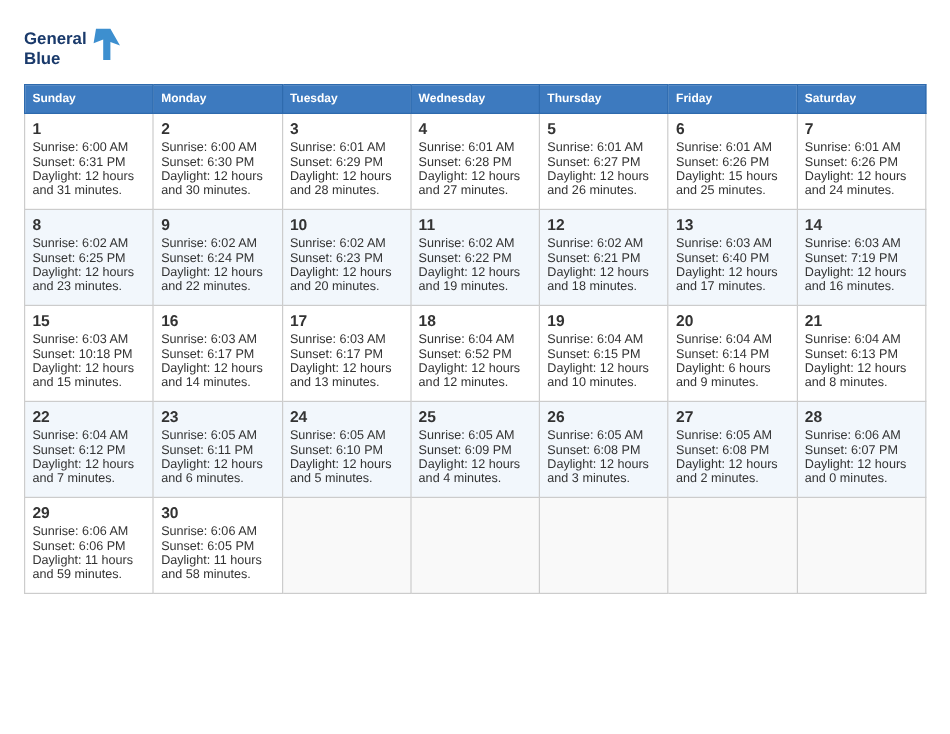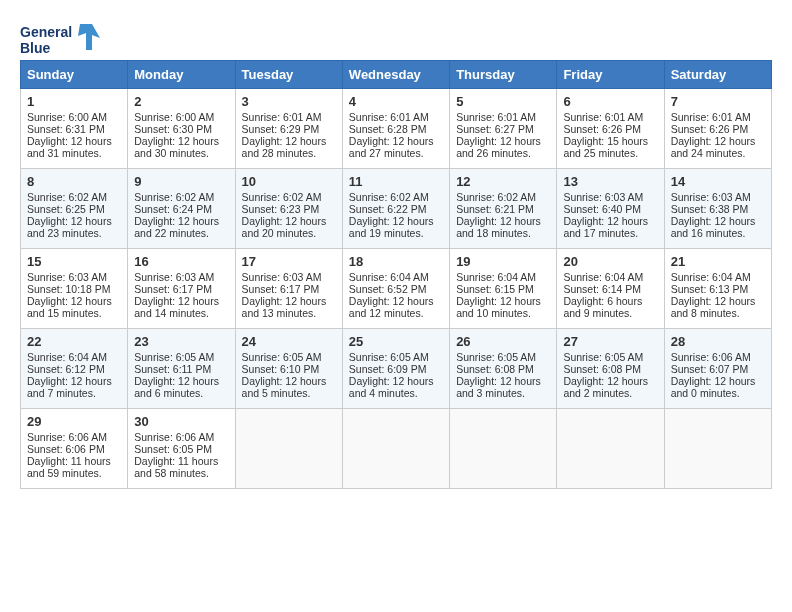--- a/index.html
+++ b/index.html
@@ -7,20 +7,21 @@
       font-family: Arial, sans-serif;
       background: #fff;
       width: 792px;
       min-height: 612px;
       padding: 20px;
     }
     .header {
       display: flex;
       justify-content: space-between;
       align-items: flex-start;
+      margin-bottom: 10px;
     }
     .logo {
       display: flex;
       align-items: center;
     }
     .title-block {
       text-align: right;
     }
     .month-title {
       font-size: 36px;
@@ -34,21 +35,21 @@
     table {
       width: 100%;
       border-collapse: collapse;
       table-layout: fixed;
     }
     thead tr th {
       background-color: #3d7abf;
       color: #fff;
       text-align: left;
       padding: 6px 6px;
-      font-size: 13px;
+      font-size: 10px;
       font-weight: bold;
       border: 1px solid #2e6aad;
     }
     tbody tr td {
       vertical-align: top;
       padding: 5px 6px;
       font-size: 10.5px;
       color: #333;
       border: 1px solid #ccc;
       height: 80px;
@@ -106,21 +107,21 @@
         <td><span class="day-num">6</span><span>Sunrise: 6:01 AM</span><br><span>Sunset: 6:26 PM</span><br><span>Daylight: 15 hours and 25 minutes.</span></td>
         <td><span class="day-num">7</span><span>Sunrise: 6:01 AM</span><br><span>Sunset: 6:26 PM</span><br><span>Daylight: 12 hours and 24 minutes.</span></td>
       </tr>
       <tr>
         <td><span class="day-num">8</span><span>Sunrise: 6:02 AM</span><br><span>Sunset: 6:25 PM</span><br><span>Daylight: 12 hours and 23 minutes.</span></td>
         <td><span class="day-num">9</span><span>Sunrise: 6:02 AM</span><br><span>Sunset: 6:24 PM</span><br><span>Daylight: 12 hours and 22 minutes.</span></td>
         <td><span class="day-num">10</span><span>Sunrise: 6:02 AM</span><br><span>Sunset: 6:23 PM</span><br><span>Daylight: 12 hours and 20 minutes.</span></td>
         <td><span class="day-num">11</span><span>Sunrise: 6:02 AM</span><br><span>Sunset: 6:22 PM</span><br><span>Daylight: 12 hours and 19 minutes.</span></td>
         <td><span class="day-num">12</span><span>Sunrise: 6:02 AM</span><br><span>Sunset: 6:21 PM</span><br><span>Daylight: 12 hours and 18 minutes.</span></td>
         <td><span class="day-num">13</span><span>Sunrise: 6:03 AM</span><br><span>Sunset: 6:40 PM</span><br><span>Daylight: 12 hours and 17 minutes.</span></td>
-        <td><span class="day-num">14</span><span>Sunrise: 6:03 AM</span><br><span>Sunset: 6:38 PM</span><br><span>Daylight: 12 hours and 16 minutes.</span></td>
+        <td><span class="day-num">14</span><span>Sunrise: 6:03 AM</span><br><span>Sunset: 7:19 PM</span><br><span>Daylight: 12 hours and 16 minutes.</span></td>
       </tr>
       <tr>
         <td><span class="day-num">15</span><span>Sunrise: 6:03 AM</span><br><span>Sunset: 10:18 PM</span><br><span>Daylight: 12 hours and 15 minutes.</span></td>
         <td><span class="day-num">16</span><span>Sunrise: 6:03 AM</span><br><span>Sunset: 6:17 PM</span><br><span>Daylight: 12 hours and 14 minutes.</span></td>
         <td><span class="day-num">17</span><span>Sunrise: 6:03 AM</span><br><span>Sunset: 6:17 PM</span><br><span>Daylight: 12 hours and 13 minutes.</span></td>
         <td><span class="day-num">18</span><span>Sunrise: 6:04 AM</span><br><span>Sunset: 6:52 PM</span><br><span>Daylight: 12 hours and 12 minutes.</span></td>
         <td><span class="day-num">19</span><span>Sunrise: 6:04 AM</span><br><span>Sunset: 6:15 PM</span><br><span>Daylight: 12 hours and 10 minutes.</span></td>
         <td><span class="day-num">20</span><span>Sunrise: 6:04 AM</span><br><span>Sunset: 6:14 PM</span><br><span>Daylight: 6 hours and 9 minutes.</span></td>
         <td><span class="day-num">21</span><span>Sunrise: 6:04 AM</span><br><span>Sunset: 6:13 PM</span><br><span>Daylight: 12 hours and 8 minutes.</span></td>
       </tr>

